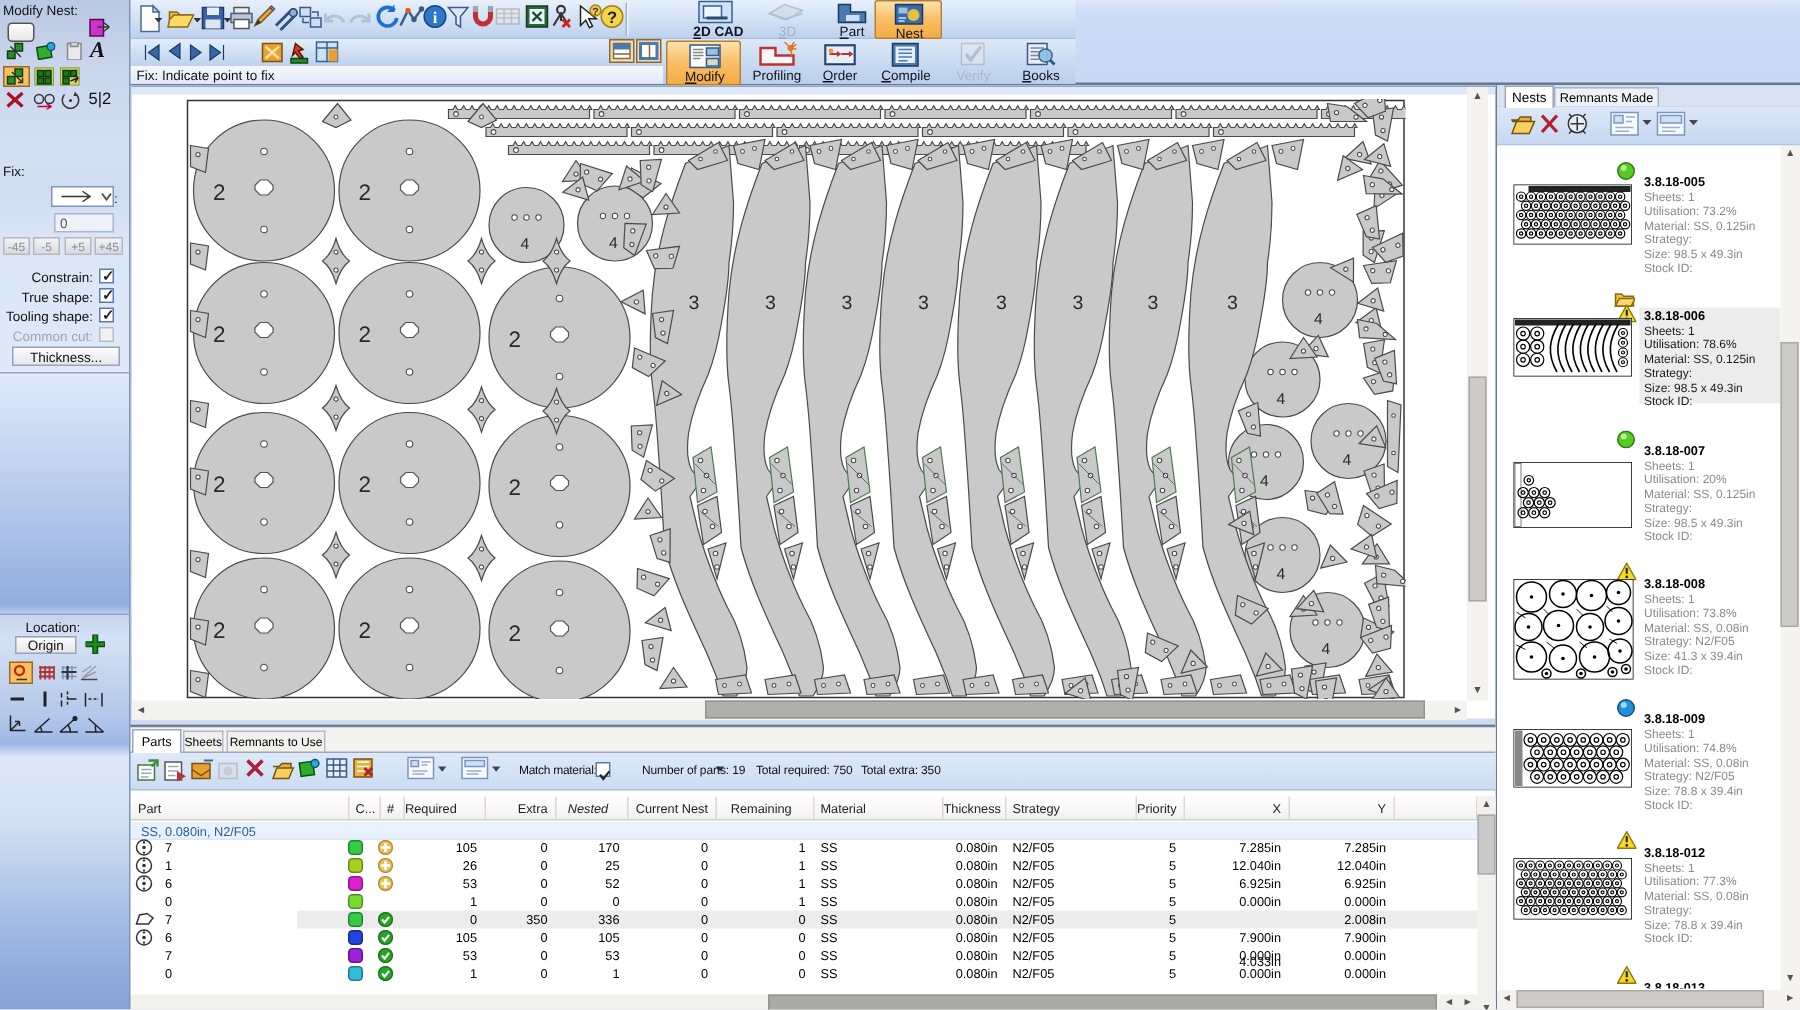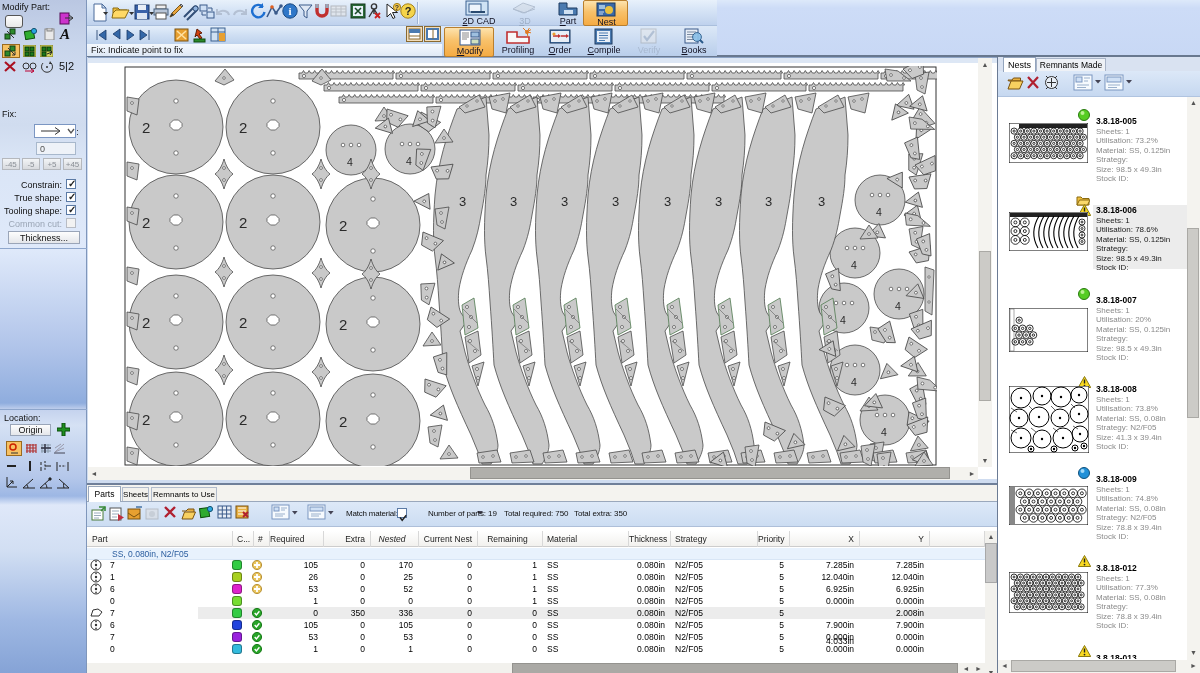--- a/index.html
+++ b/index.html
@@ -158,21 +158,21 @@
       <rect x="330" y="2" width="1" height="22" fill="#9fb4d4"></rect>
         <rect x="331" y="2" width="1" height="22" fill="#eef4fb"></rect>
     </svg>
     
     <div class="abs" style="left:362px;top:0;width:60px;height:26px;">
       <svg width="26" height="17" style="position:absolute;left:16px;top:0px;">
           <rect x="1" y="1" width="22" height="14" fill="#cfe2f4" stroke="#3a6090"></rect>
           <rect x="4" y="4" width="12" height="8" fill="#eef4fb" stroke="#3a6090"></rect>
           <path d="M6 12 h14" stroke="#2a4a70" stroke-width="2"></path>
         </svg>
-      <div class="tbtn" style="left:8px;top:16px;width:44px;"><u>2</u>D CAD</div>
+      <div class="tbtn" style="left:8px;top:16px;width:44px;font-weight:bold;"><u>2</u>D CAD</div>
     </div>
     <div class="abs" style="left:413px;top:0;width:50px;height:26px;opacity:0.5;">
       <svg width="28" height="16" style="position:absolute;left:11px;top:1px;">
           <path d="M2 8 l10 -6 l12 4 l-10 6 Z" fill="#d0d8e2" stroke="#8a98ac"></path>
           <path d="M2 8 l10 4 l12 -4" fill="none" stroke="#8a98ac"></path>
         </svg>
       <div class="tbtn" style="left:0px;top:16px;width:50px;color:#7a8aa0;"><u>3</u>D</div>
     </div>
     <div class="abs" style="left:458px;top:0;width:46px;height:26px;">
       <svg width="22" height="16" style="position:absolute;left:12px;top:1px;">
@@ -1343,21 +1343,21 @@
         <div class="hcell" style="left:585px;width:87px;"></div>
         <div class="abs" style="top:0;height:16px;line-height:16px;left:589px;width:79px;">Strategy</div>
         <div class="hcell" style="left:672px;width:32px;"></div>
         <div class="abs" style="top:0;height:16px;line-height:16px;left:672px;width:26px;text-align:left;">Priority</div>
         <div class="hcell" style="left:704px;width:70px;"></div>
         <div class="abs" style="top:0;height:16px;line-height:16px;left:704px;width:64px;text-align:right;">X</div>
         <div class="hcell" style="left:774px;width:70px;"></div>
         <div class="abs" style="top:0;height:16px;line-height:16px;left:774px;width:64px;text-align:right;">Y</div>
         <div class="hcell" style="left:844px;width:55px;"></div>
       </div>
-  <div id="bgroup" style="top:63px;"><span style="margin-left:26px;">SS, 0.080in, N2/F05</span></div>
+  <div id="bgroup" style="top:63px;"><span style="margin-left:8px;">SS, 0.080in, N2/F05</span></div>
   <div class="trow" style="top:74px;">
         <svg class="abs" style="left:4px;top:0px;" width="12" height="12">
           <circle cx="6" cy="6" r="5" fill="none" stroke="#333"></circle>
           <circle cx="6" cy="6" r="1.2" fill="#333"></circle>
           <circle cx="6" cy="2.6" r="0.8" fill="#333"></circle>
           <circle cx="6" cy="9.4" r="0.8" fill="#333"></circle>
         </svg>
         <div class="tc" style="left:24px;width:30px;">7</div>
         <div class="abs" style="left:146px;top:1px;width:10px;height:10px;border-radius:3px;background:#33cc44;border:1px solid rgba(0,0,0,0.35);"></div>
         <svg class="abs" style="left:166px;top:1px;" width="10" height="10">
@@ -1532,21 +1532,21 @@
     <div class="abs" style="left:0;top:12px;width:12px;height:40px;background:#c9c9c9;border:1px solid #a8a8a8;"></div>
     <div class="abs" style="left:0;top:136px;width:12px;height:12px;background:#f2f1ed;color:#555;font-size:7px;text-align:center;line-height:12px;">▼</div>
   </div>
   <div class="abs" style="left:0;top:178px;width:899px;height:12px;background:#f2f1ed;">
     <div class="abs" style="left:426px;top:0;width:446px;height:12px;background:#aaa9a5;border:1px solid #94938f;"></div>
     <div class="abs" style="left:874px;top:0;width:12px;height:12px;color:#555;font-size:7px;text-align:center;line-height:12px;">◄</div>
     <div class="abs" style="left:886px;top:0;width:13px;height:12px;color:#555;font-size:7px;text-align:center;line-height:12px;">►</div>
   </div>
 </div>
   <div id="sidebar" class="abs">
-    <div class="sblabel" style="left:2px;top:2px;">Modify Part:</div>
+    <div class="sblabel" style="left:2px;top:2px;">Modify Nest:</div>
 
     <div class="abs" style="left:5px;top:15px;width:18px;height:13px;background:linear-gradient(180deg,#fdfdfd,#e8e8e8);border:1px solid #555;border-radius:3px;"></div>
     <svg class="abs" style="left:59px;top:12px;" width="14" height="13">
         <rect x="1" y="1" width="9" height="11" fill="#cc33cc" stroke="#550a55"></rect>
         <path d="M6 6 L14 6 M10 3 L14 6 L10 9" stroke="#333" fill="none"></path>
       </svg>
 
     <svg class="abs" style="left:4px;top:28px;" width="13" height="12">
         <rect x="6" y="1" width="5" height="5" fill="#2d8a2d" stroke="#124012"></rect>
         <rect x="1" y="6" width="5" height="5" fill="#2d8a2d" stroke="#124012"></rect>
@@ -1616,21 +1616,21 @@
     <div class="sblabel" style="right:24px;top:193px;">True shape:</div>
     <div class="abs chk" style="left:66px;top:192px;"></div>
     <div class="sblabel" style="right:24px;top:206px;">Tooling shape:</div>
     <div class="abs chk" style="left:66px;top:205px;"></div>
     <div class="sblabel" style="right:24px;top:219px;color:#9aa5b5;">Common cut:</div>
     <div class="abs" style="left:66px;top:218px;width:10px;height:10px;background:#f2f2f2;border:1px solid #b8bcc4;"></div>
     <div class="abs" style="left:8px;top:231px;width:72px;height:13px;background:linear-gradient(180deg,#fdfdfd,#e4e6ea);border:1px solid #9aa5b8;font-size:9px;text-align:center;line-height:12px;color:#111;">Thickness...</div>
     <div class="abs" style="left:0px;top:248px;width:87px;height:1px;background:#8ea6cc;"></div>
 
     <div class="abs" style="left:0px;top:409px;width:87px;height:1px;background:#8ea6cc;"></div>
-    <div class="sblabel" style="left:4px;top:413px;">Location:</div>
+    <div class="sblabel" style="left:17px;top:413px;">Location:</div>
     <div class="abs" style="left:10px;top:424px;width:41px;height:12px;background:linear-gradient(180deg,#fdfdfd,#e4e6ea);border:1px solid #9aa5b8;font-size:9px;text-align:center;line-height:11px;color:#111;">Origin</div>
     <svg class="abs" style="left:57px;top:423px;" width="13" height="13">
         <path d="M5 0 h3 v5 h5 v3 h-5 v5 h-3 v-5 h-5 v-3 h5 Z" fill="#1f8f1f" stroke="#0b4d0b"></path>
       </svg>
 
     <div class="abs" style="left:6px;top:441px;width:16px;height:15px;background:#f7c163;border:1px solid #9a6a20;"></div>
     <svg class="abs" style="left:9px;top:443px;" width="11" height="11">
         <circle cx="4" cy="4" r="3" fill="none" stroke="#cc2200" stroke-width="1.5"></circle>
         <path d="M2 10 L9 10" stroke="#333"></path>
       </svg>

